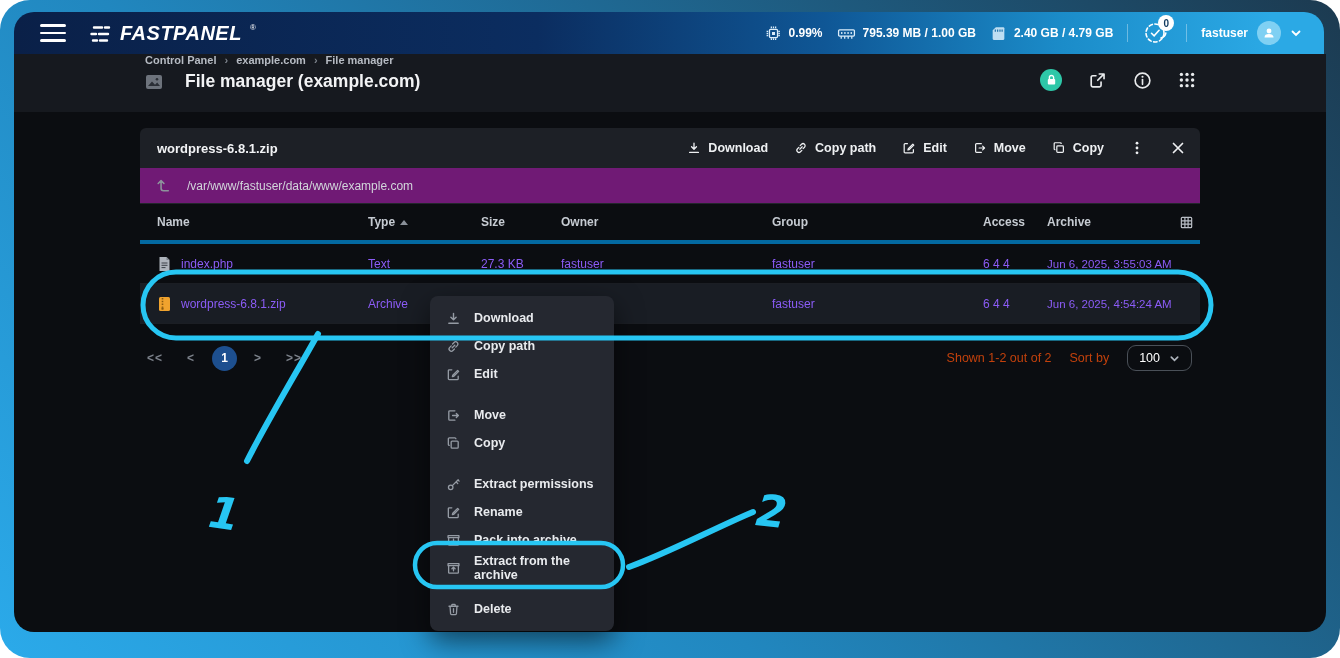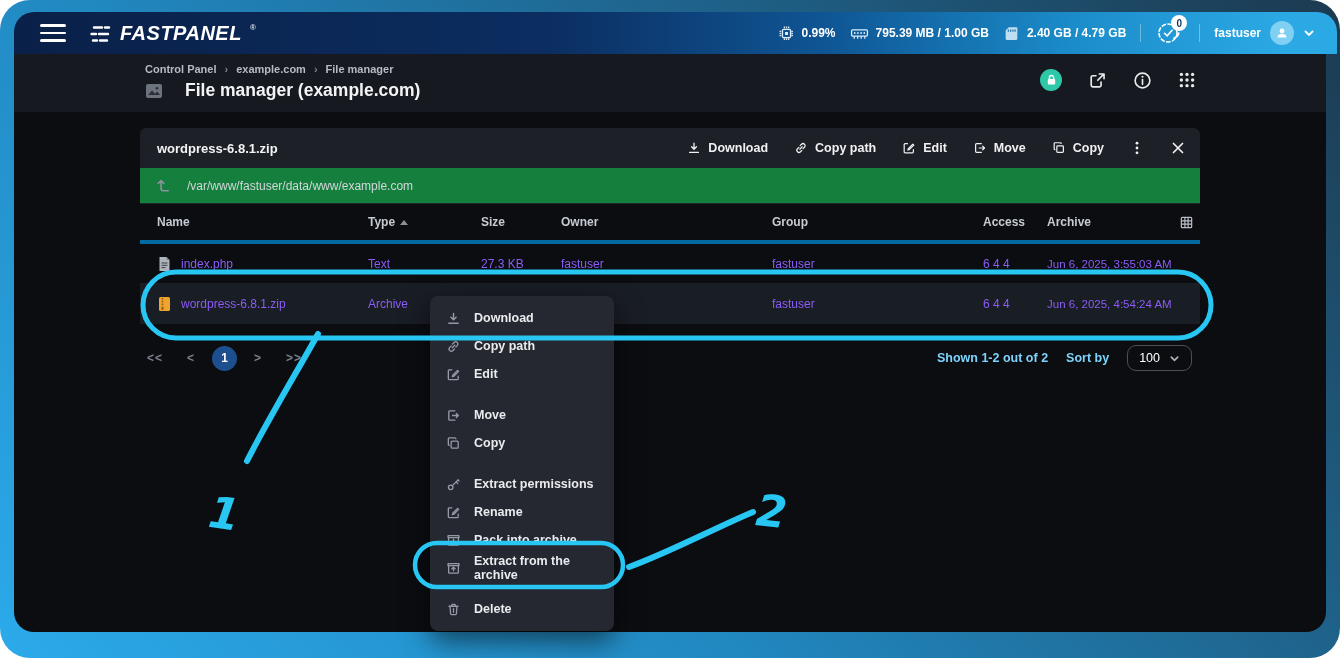--- a/index.html
+++ b/index.html
@@ -3,21 +3,21 @@
 <meta charset="utf-8">
 <style>
   * { margin:0; padding:0; box-sizing:border-box; }
   html,body { width:1340px; height:658px; background:#ffffff; font-family:"Liberation Sans", sans-serif; }
   body { position:relative; overflow:hidden; }
 
   .frame { position:absolute; inset:0; border-radius:30px;
     background:linear-gradient(45deg,#2baaea 0%,#2187bf 38%,#1c3a50 100%); }
 
   
-  .topbar { position:absolute; left:14px; right:3px; top:12px; height:42px;
+  .topbar { position:absolute; left:14px; right:16px; top:12px; height:42px;
     border-radius:20px 20px 0 0;
     background:linear-gradient(90deg,#0a2048 0%,#0b2d60 40%,#0f5796 62%,#1b8cc9 80%,#2ba9e5 96%);
     display:flex; align-items:center; justify-content:space-between; color:#fff; }
   .tb-left { display:flex; align-items:center; gap:22px; padding-left:26px; }
   .hamburger { width:26px; height:18px; display:flex; flex-direction:column; justify-content:space-between; background:none; border:none; cursor:pointer; }
   .hamburger span { display:block; height:2.6px; background:#fff; border-radius:2px; }
   .logo { display:flex; align-items:flex-start; gap:8px; }
   .logo-glyph { margin-top:3px; }
   .logo-text { font-size:20px; font-weight:700; font-style:italic; letter-spacing:.5px; }
   .logo-reg { font-size:8px; margin-top:1px; }
@@ -28,40 +28,40 @@
   .badge { position:absolute; top:-4px; right:-2px; min-width:16px; height:16px; border-radius:8px;
     background:#fff; color:#10395e; font-size:10px; font-weight:700; display:flex; align-items:center; justify-content:center; }
   .user { display:flex; align-items:center; gap:9px; }
   .avatar { width:24px; height:24px; border-radius:50%; background:#7fd0f3; display:flex; align-items:center; justify-content:center; }
 
   
   .content { position:absolute; left:14px; right:14px; top:54px; bottom:26px;
     background:#0b0d11; border-radius:0 0 20px 20px; overflow:hidden; }
 
   .page-header { height:58px; background:#16191f; position:relative; padding-left:131px; }
-  .breadcrumb { display:flex; align-items:flex-end; gap:8px; padding-top:9px;
+  .breadcrumb { display:flex; align-items:flex-end; gap:8px; padding-top:0;
     font-size:11px; font-weight:700; color:#b6bbc3; }
   .crumb-sep { color:#7d838c; font-size:11px; }
   .title-row { display:flex; align-items:center; gap:22px; margin-top:5px; }
   .page-title { font-size:17.5px; font-weight:700; color:#f2f3f5; }
   .header-icons { position:absolute; right:130px; top:15px; display:flex; align-items:center; gap:26px; }
   .badge-circle { width:22px; height:22px; border-radius:50%; background:#2ec7a8; display:flex; align-items:center; justify-content:center; }
   .hicon { color:#e8eaec; display:flex; }
 
   
   .fm { position:absolute; left:126px; top:74px; width:1060px; }
   .fm-toolbar { height:40px; background:#1d2026; border-radius:6px 6px 0 0;
     display:flex; align-items:center; justify-content:space-between; padding:0 14px 0 17px; }
   .fm-filename { font-size:13px; font-weight:700; color:#f2f3f5; }
   .fm-actions { display:flex; align-items:center; gap:26px; }
   .fm-btn { display:flex; align-items:center; gap:7px; background:none; border:none; cursor:pointer;
     color:#eef0f2; font-size:12.5px; font-weight:700; font-family:inherit; }
   .icon-btn { background:none; border:none; cursor:pointer; color:#eef0f2; display:flex; }
 
-  .fm-pathbar { height:36px; background:#15803d; border-bottom:1px solid #23262c;
+  .fm-pathbar { height:36px; background:#701a75; border-bottom:1px solid #23262c;
     display:flex; align-items:center; gap:15px; padding-left:15px; }
   .fm-path { font-size:12px; font-weight:500; color:#d2d6db; }
 
   .grid-row { display:grid; grid-template-columns:211px 113px 80px 211px 211px 64px 130px 1fr;
     align-items:center; padding-left:17px; }
   .thead { height:40px; border-bottom:4px solid #0369a1; color:#c6cbd2; font-size:12px; font-weight:700; }
   .th { display:flex; align-items:center; gap:5px; }
   .sort-caret { width:0; height:0; border-left:4px solid transparent; border-right:4px solid transparent;
     border-bottom:5px solid #8a9099; }
   .th-settings { justify-self:end; padding-right:6px; color:#b9bec6; display:flex; cursor:pointer; }
@@ -70,21 +70,21 @@
   .trow.selected { background:#191d24; }
   .cell-name { display:flex; align-items:center; gap:9px; }
   .cell-changed { font-size:11.5px; }
 
   .pagination-row { margin-top:16px; height:36px; display:flex; align-items:center; justify-content:space-between; padding-right:8px; }
   .pager { display:flex; align-items:center; gap:10px; }
   .pg-btn { background:none; border:none; color:#7c828b; font-size:12px; font-weight:700; cursor:pointer; letter-spacing:1px; font-family:inherit; padding:4px 7px; }
   .pg-page { width:25px; height:25px; border-radius:50%; background:#1d4f8f; color:#fff; font-size:12px; font-weight:700;
     border:none; cursor:pointer; display:flex; align-items:center; justify-content:center; }
   .pager-right { display:flex; align-items:center; gap:18px; }
-  .shown-text, .sort-label { font-size:12.5px; font-weight:700; color:#7dd3fc;text-align:center; }
+  .shown-text, .sort-label { font-size:12.5px; font-weight:400; color:#c2410c;text-align:center; }
   .sort-select { display:flex; align-items:center; gap:9px; border:1.4px solid #4a5058; border-radius:9px;
     padding:5px 11px; color:#fff; font-size:12.5px; font-weight:400; cursor:pointer; background:none; }
 
   
   .context-menu { position:absolute; left:430px; top:296px; width:184px; background:#252830;
     border-radius:8px; box-shadow:0 10px 28px rgba(0,0,0,.55); padding:8px 0; z-index:20; }
   .cm-item { height:28px; display:flex; align-items:center; gap:13px; padding:0 16px; cursor:pointer;
     color:#e9ebee; font-size:12.5px; font-weight:600; }
   .cm-item .cm-ic { color:#959ba4; display:flex; }
   .cm-gap { margin-top:13px; }

